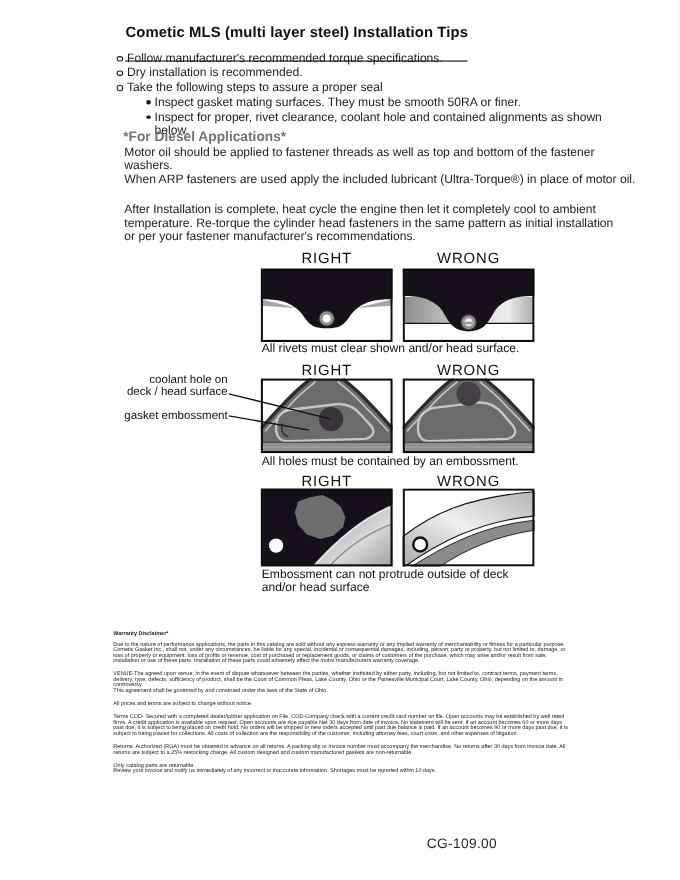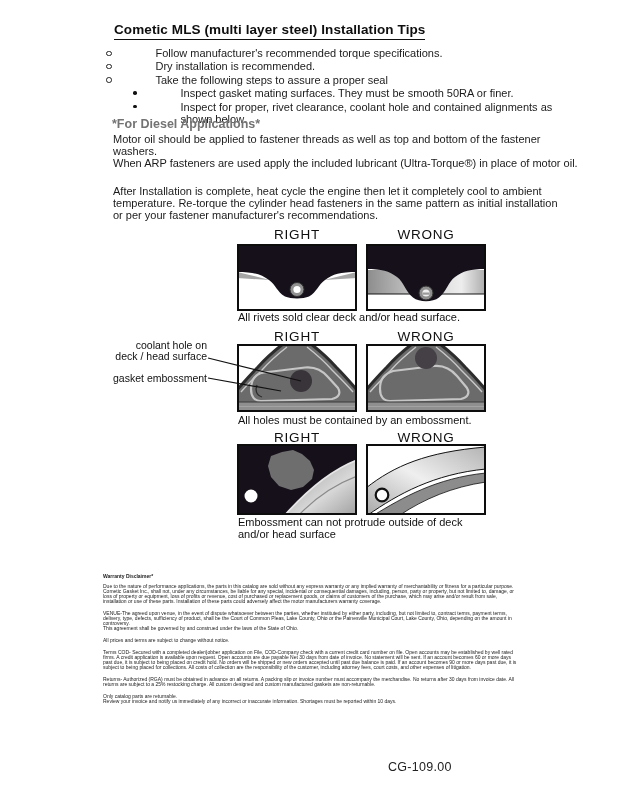--- a/index.html
+++ b/index.html
@@ -5,25 +5,25 @@
   html,body{margin:0;padding:0;background:#e9e9e9;}
   .page{
     position:relative;width:618px;height:800px;background:#ffffff;
     font-family:"Liberation Sans", sans-serif;color:#1b1b1b;overflow:hidden;
     margin:0 auto;
   }
   .abs{position:absolute;}
   
   .title{
     left:114px;top:22px;font-size:13.5px;font-weight:bold;color:#0e0e0e;
-    border-bottom:1.5px solid #0e0e0e;padding-bottom:2px;letter-spacing:0.1px;
+    border-bottom:1.5px solid #0e0e0e;padding-bottom:18px;letter-spacing:0.1px;
   }
   
   .bullets{left:106px;top:47px;width:470px;font-size:11px;}
-  .b-item{display:flex;align-items:flex-start;height:13.4px;gap:40px;}
+  .b-item{display:flex;align-items:flex-start;height:13.4px;}
   .b-item .circ{
     flex:0 0 auto;width:3.5px;height:3.5px;border:1px solid #222;border-radius:50%;
     margin:3.5px 4px 0 0;background:#fff;
   }
   .b-item.sub{padding-left:27px;}
   .b-item .dot{
     flex:0 0 auto;width:3.5px;height:3.5px;border-radius:50%;background:#111;
     margin:4px 4px 0 0;
   }
   
@@ -106,21 +106,21 @@
     <rect x="0" y="0" width="120" height="67" fill="#ffffff"></rect>
     <rect x="1" y="26" width="118" height="24" fill="url(#g-deck)"></rect>
     <line x1="1" y1="50" x2="119" y2="50" stroke="#141414" stroke-width="1.2"></line>
     <path d="M0,0 H120 V25 C104,25 97,27 89,33 C82,38 81,47 73,53.5 C66.5,58.5 53.5,58.5 47,53.5 C39,47 38,38 31,33 C23,27 16,25 0,25 Z" fill="#16101a"></path>
     <circle cx="60" cy="49" r="7" fill="#8f8f8f" stroke="#2f2f2f" stroke-width="1"></circle>
     <circle cx="60" cy="49" r="3.6" fill="#efefef"></circle>
     <line x1="56.6" y1="49.6" x2="63.4" y2="49.6" stroke="#9a9a9a" stroke-width="2.2"></line>
     <rect x="1" y="1" width="118" height="65" fill="none" stroke="#0d0d0d" stroke-width="2"></rect>
   </svg>
 
-  <div class="abs dg-caption" style="left:238px;top:312px">All rivets sold clear deck and/or head surface.</div>
+  <div class="abs dg-caption" style="left:238px;top:312px">All rivets must clear shown and/or head surface.</div>
 
   <div class="abs dg-label" style="left:237px;top:329px">RIGHT</div>
   <div class="abs dg-label" style="left:366px;top:329px">WRONG</div>
 
   <div class="abs side-label" style="top:340px">coolant hole on
 deck / head surface</div>
   <div class="abs side-label" style="top:373px">gasket embossment</div>
 
   <svg class="abs dg-box" style="left:237px;top:344px" width="120" height="68" viewBox="0 0 120 68">
     <rect x="0" y="0" width="120" height="68" fill="#6b6b6b"></rect>

